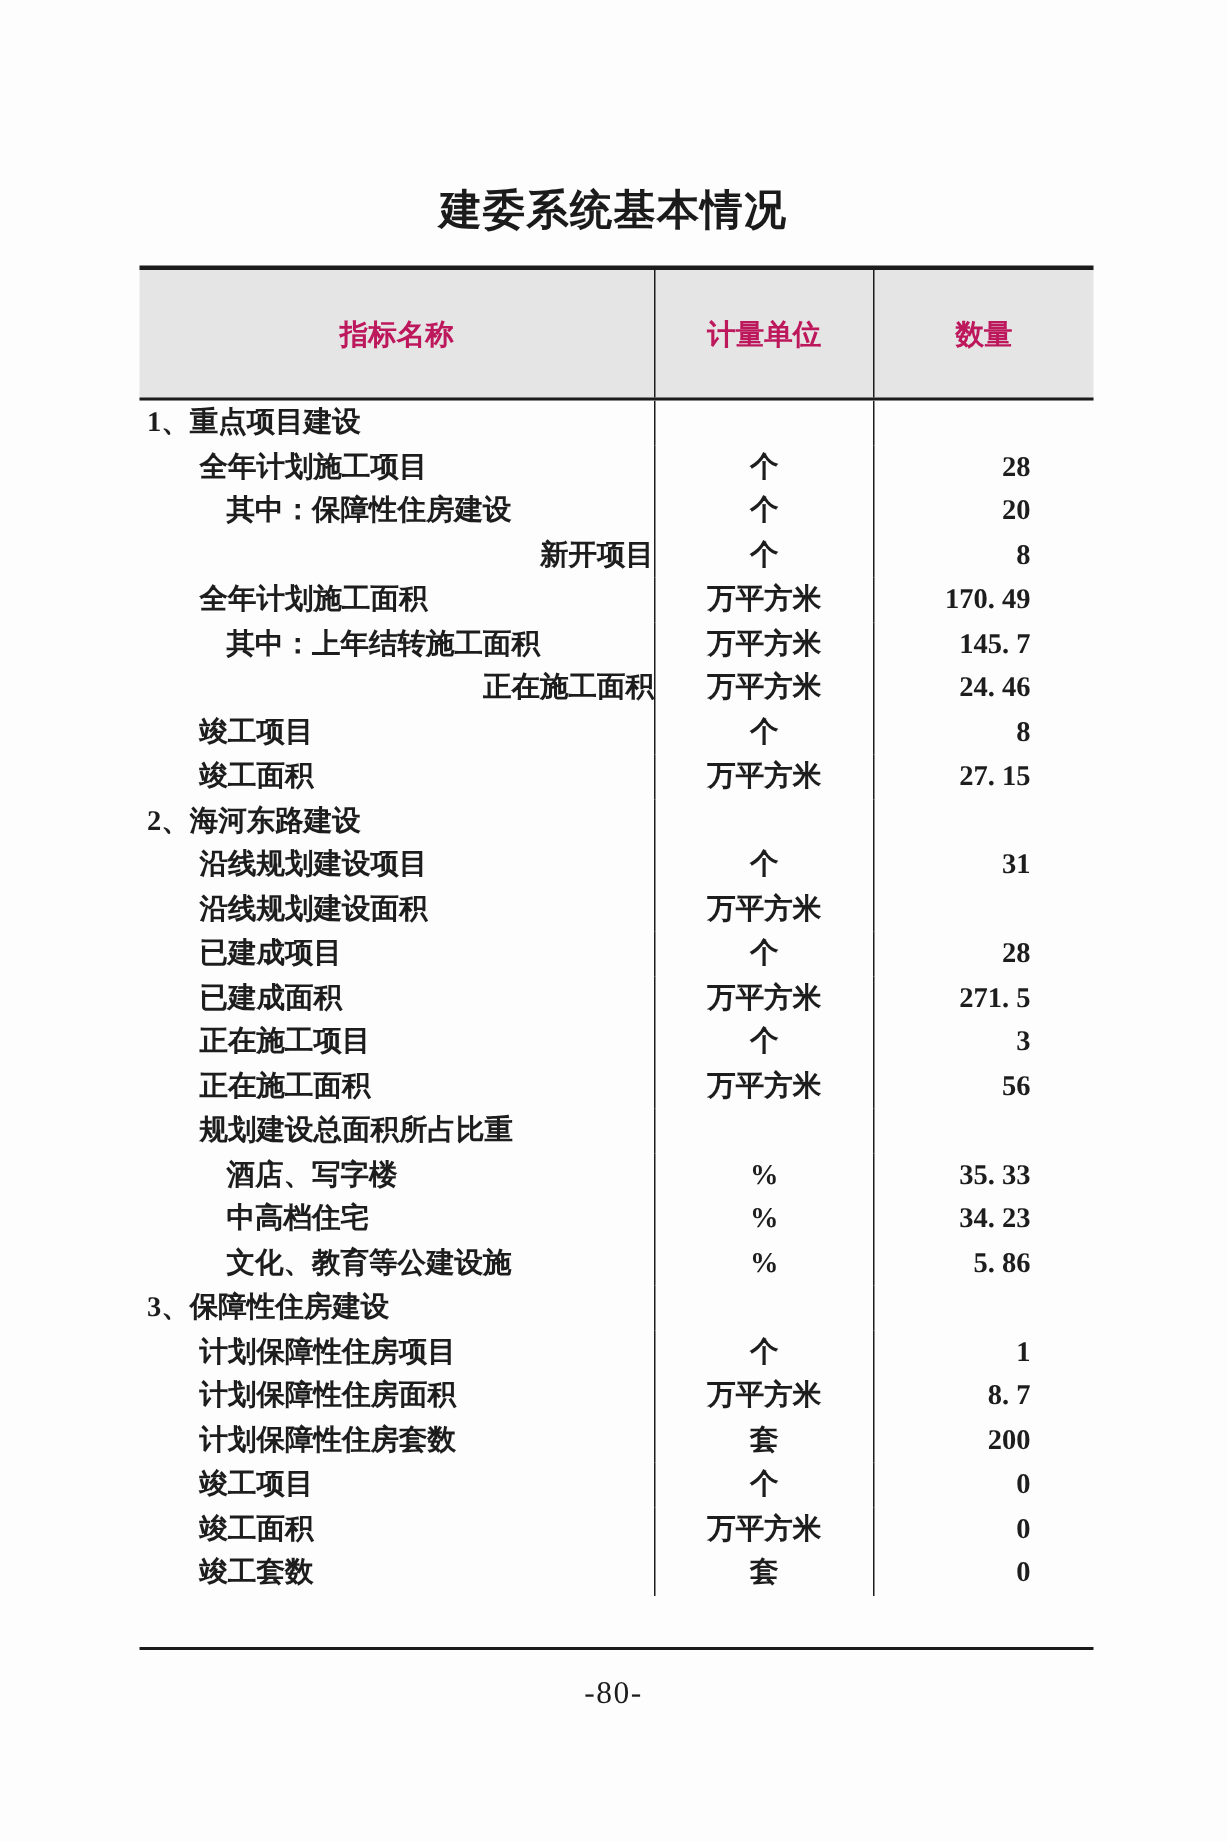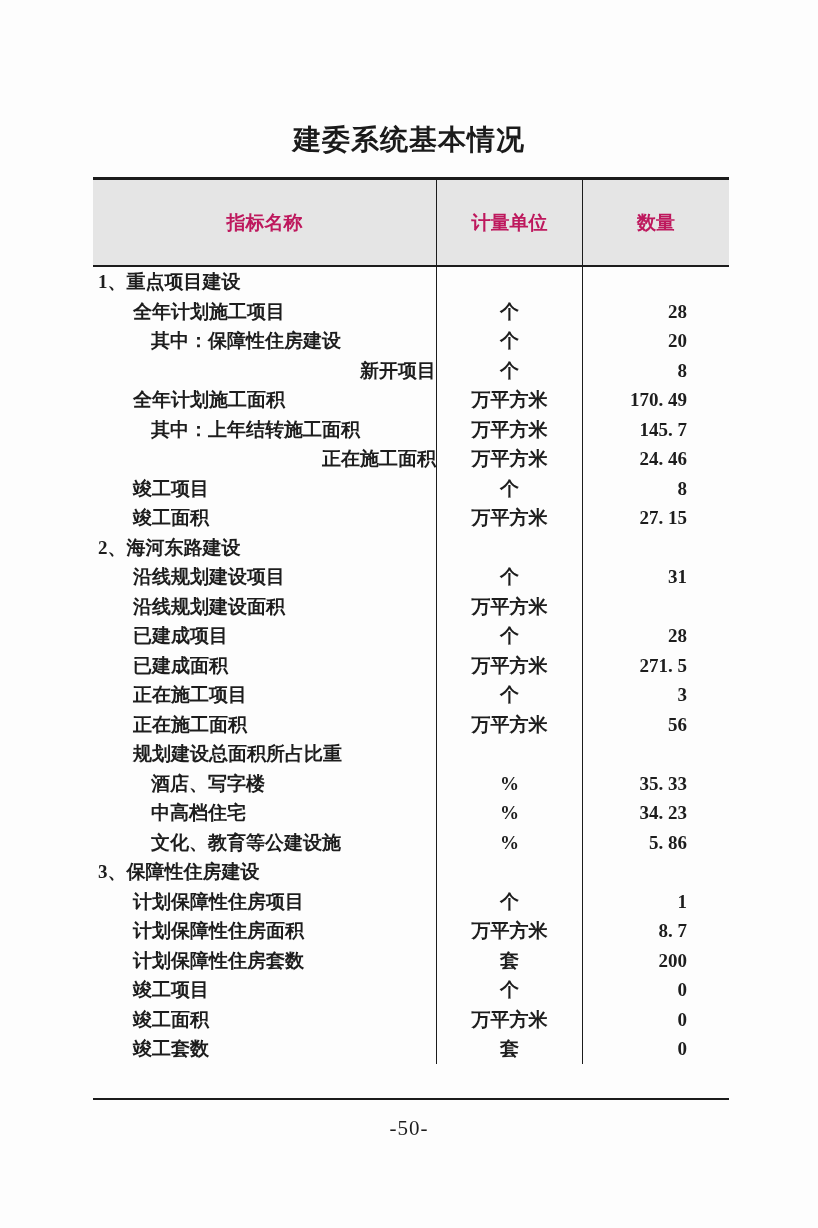--- a/index.html
+++ b/index.html
@@ -224,15 +224,15 @@
     <div class="td col-qty">0</div>
   </div>
         <div class="tr">
     <div class="td col-name b-right indent-1">竣工套数</div>
     <div class="td col-unit b-right">套</div>
     <div class="td col-qty">0</div>
   </div>
       </div>
   </div>
 
-  <div class="page-number">-50-</div>
+  <div class="page-number">-80-</div>
 
 </div>
 
 </body></html>

